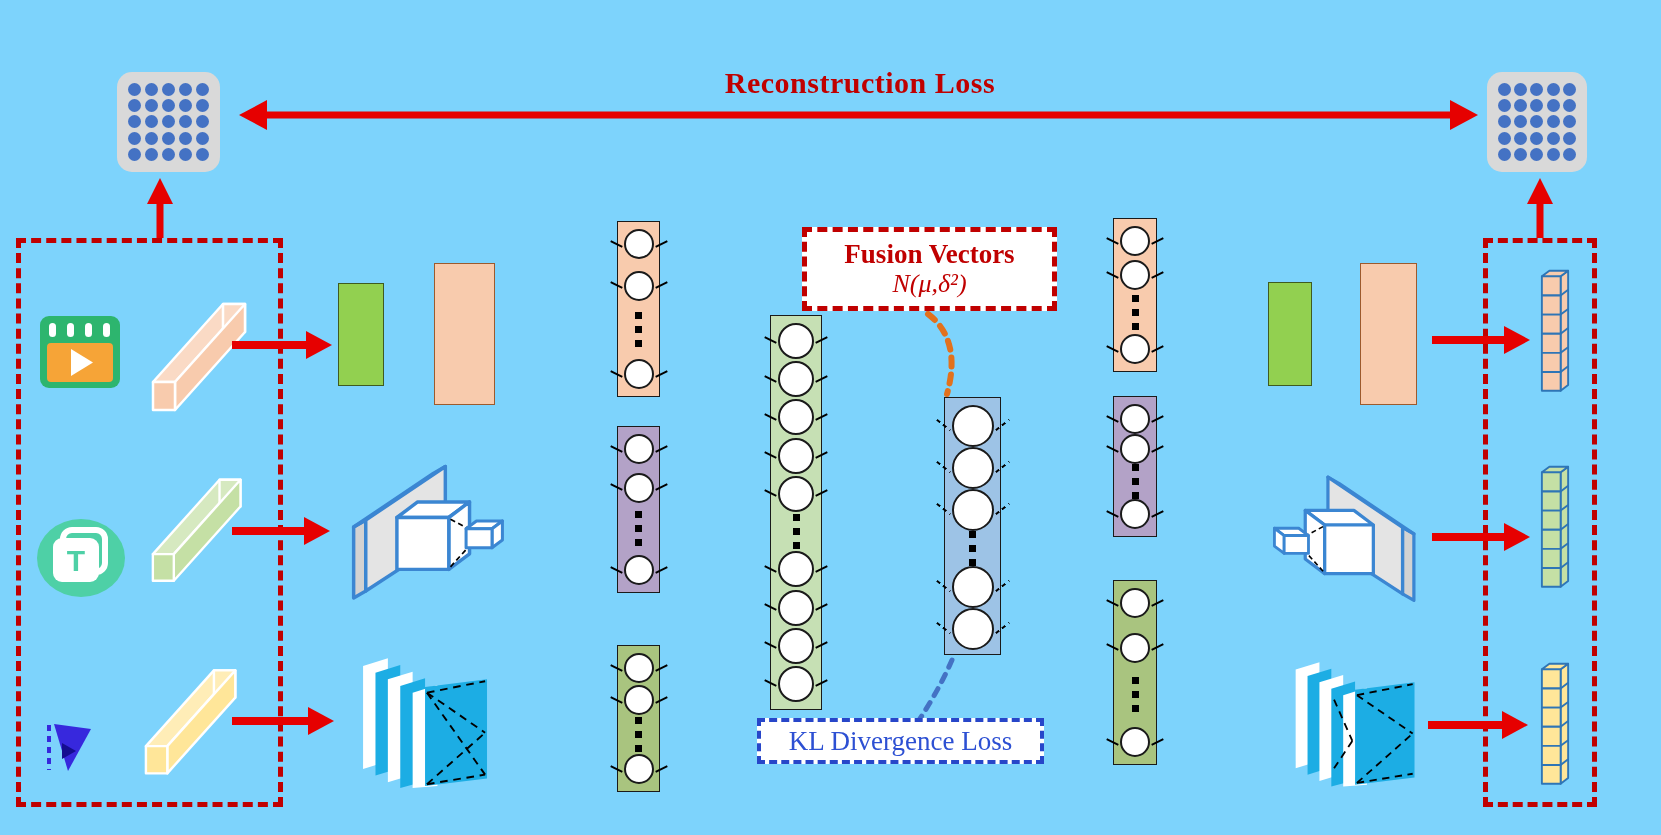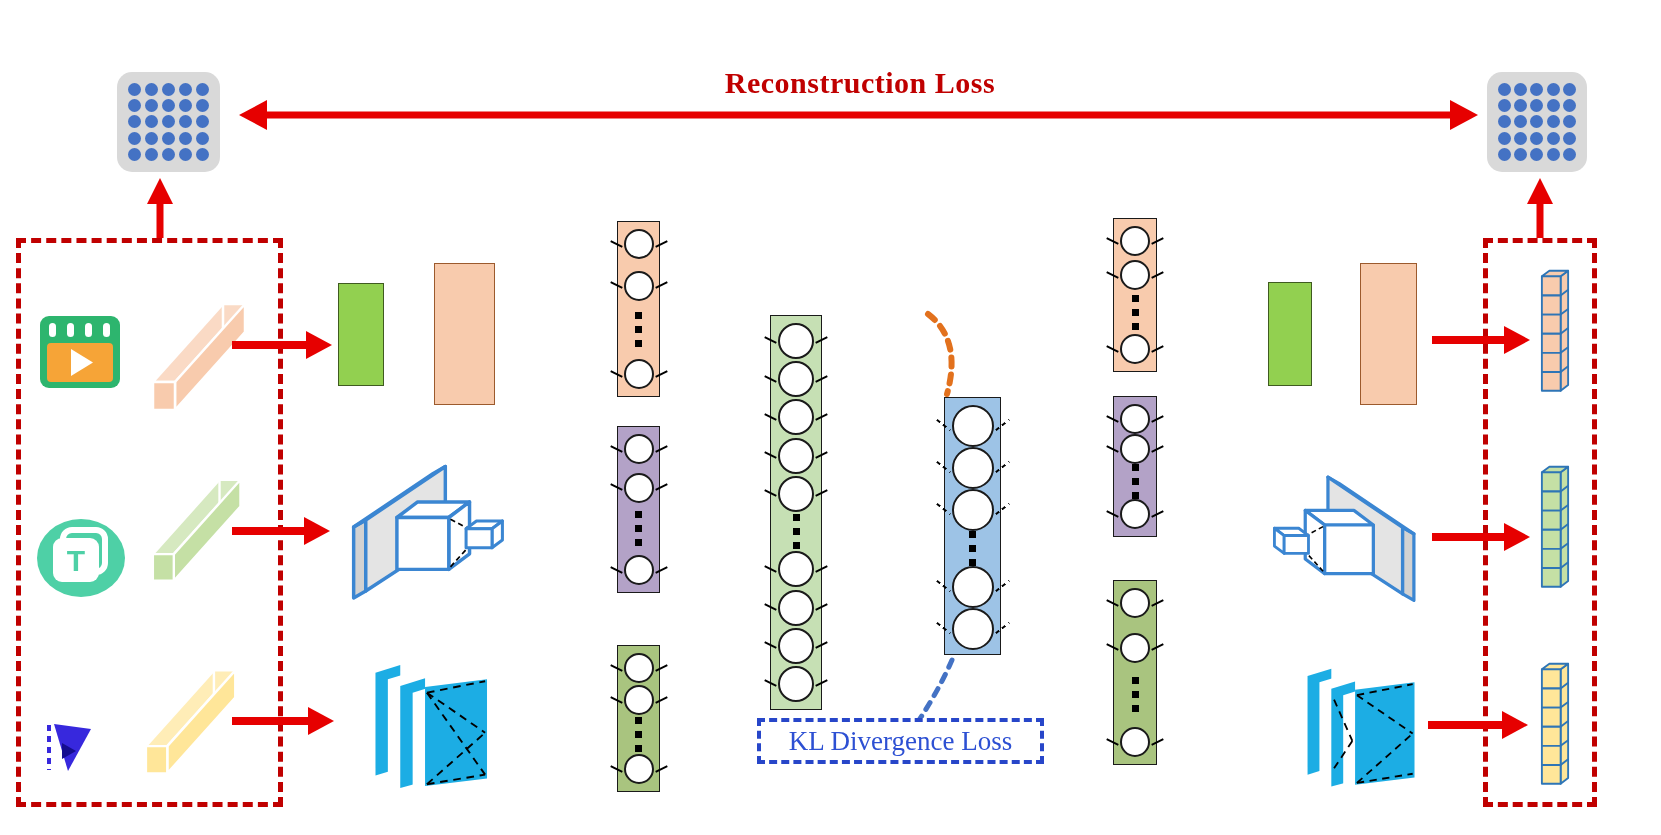--- a/index.html
+++ b/index.html
@@ -1,16 +1,16 @@
 <!DOCTYPE html>
 <html style="--accent_red: #c00000; --arrow_red: #e60000; --kl_blue: #2d50d3; --kl_border: #2746c9; --dot_blue: #4472c4; --peach: #f8cbad; --purple: #b3a2c7; --olive: #a9c47f; --fusion_green: #c6e0b4; --latent_blue: #9dc3e6; --encoder_green: #92d050; --cyan: #1cade4; --stack_outline: #2e75b6; --bar_green: #c5e0a5; --bar_yellow: #ffe699; --icon_green: #2db56e; --icon_orange: #f6a437; --icon_teal: #4ed0a6; --icon_navy: #3728dd; --connector_orange: #e2711d; --panel_blue: #3b86d2;"><head>
 <meta charset="utf-8">
 <style>
   html,body{margin:0;padding:0;background:#000;}
-  .canvas{position:relative;width:1661px;height:835px;background:#ffffff;overflow:hidden;
+  .canvas{position:relative;width:1661px;height:835px;background:#7dd3fc;overflow:hidden;
           font-family:"Liberation Serif", serif;}
   .abs{position:absolute;}
 
   
   .recon-label{left:690px;top:66px;width:340px;text-align:center;font-size:30px;font-weight:600;
                color:var(--accent_red);letter-spacing:.5px;}
   .fusion-box{left:802px;top:227px;width:255px;height:84px;background:#fff;border:5px dashed var(--accent_red);
               box-sizing:border-box;display:flex;flex-direction:column;align-items:center;justify-content:center;
               color:var(--accent_red);z-index:12;}
   .fusion-box .l1{font-size:27px;font-weight:600;line-height:1.1;}
@@ -313,20 +313,24 @@
       <div class="node"></div>
       <div class="vdots">
         <i></i>
         <i></i>
         <i></i>
       </div>
       <div class="node"></div>
       <div class="node"></div>
     </div>
 
+  <div class="abs fusion-box">
+    <div class="l1">Fusion Vectors</div>
+    <div class="l2">N(μ,δ²)</div>
+  </div>
   <div class="abs kl-box">
     <span>KL Divergence Loss</span>
   </div>
 
   <div class="abs col col-s c-peach" style="left:1113px;top:218px;width:44px;height:154px;">
       <div class="node"></div>
       <div class="node"></div>
       <div class="vdots">
         <i></i>
         <i></i>

